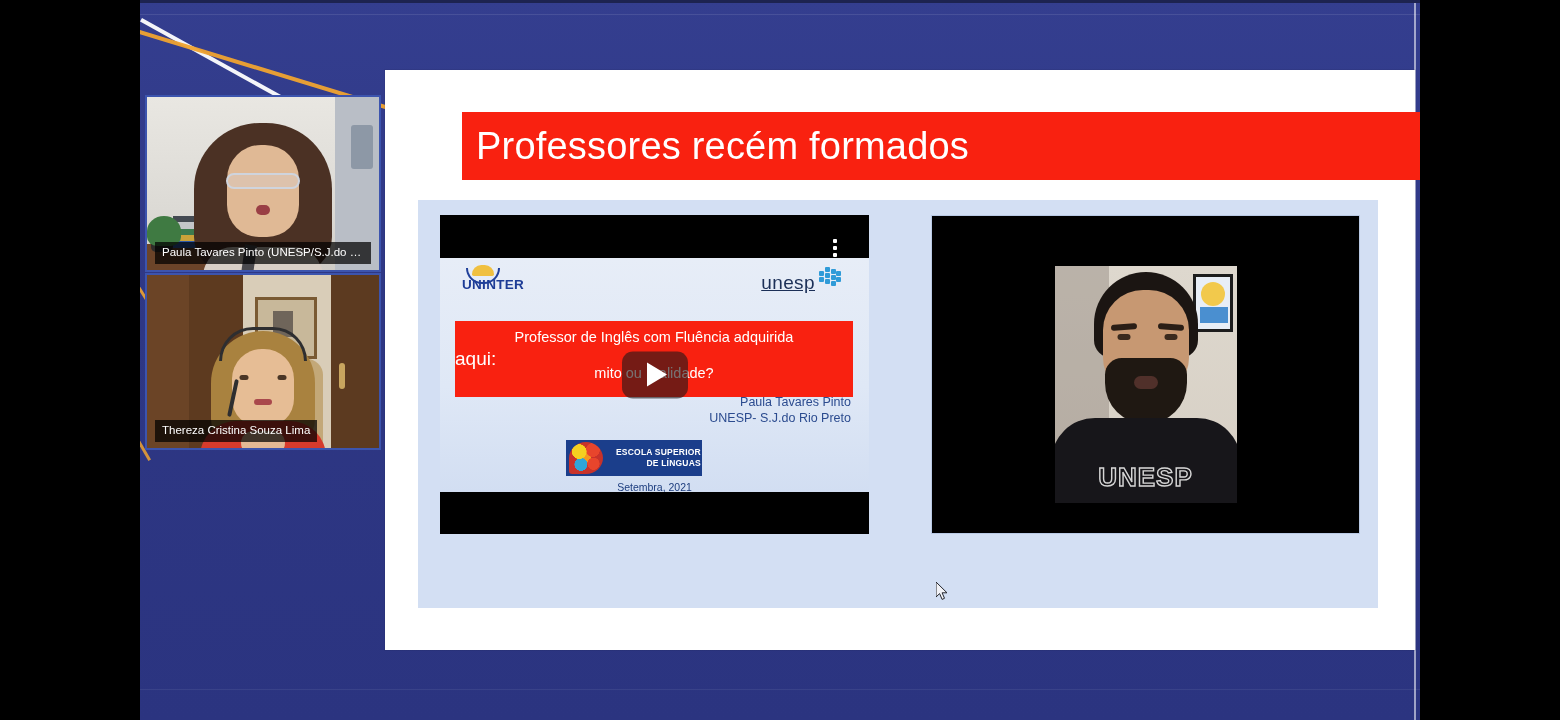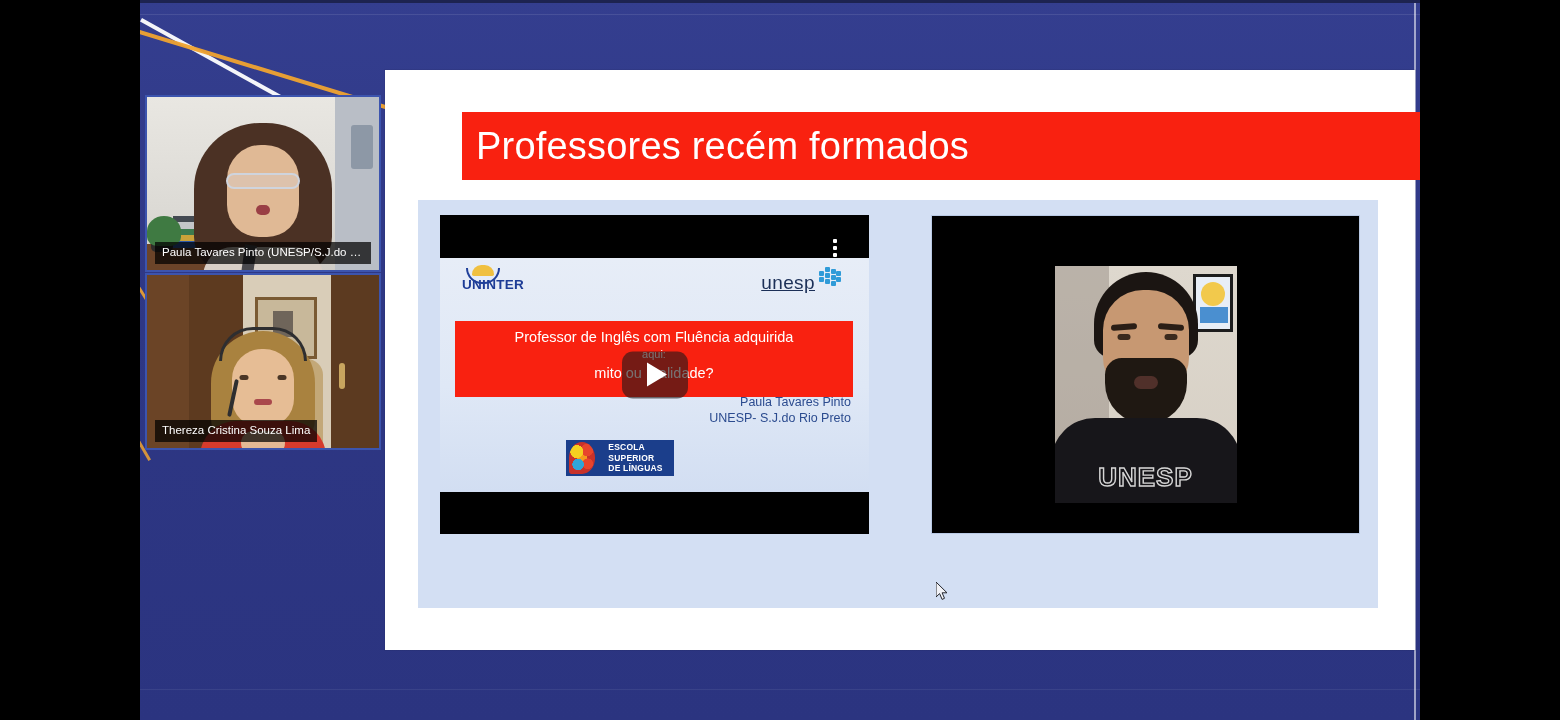--- a/index.html
+++ b/index.html
@@ -224,35 +224,35 @@
   }
   .vc-redband {
     position:absolute; left:15px; top:63px; width:398px; height:76px;
     background:#f92110;
   }
   .vc-redband .l1 {
     position:absolute; left:0; right:0; top:8px; text-align:center;
     color:#fff; font-size:14.5px; font-family:"Liberation Sans", sans-serif;
   }
   .vc-redband .l2 {
-    position:absolute; left:0; right:0; top:27px; text-align:center;
-    color:#fff; font-size:11px; font-family:"Liberation Sans", sans-serif;
+    position:absolute; left:0; right:0; top:27px; text-align:left;
+    color:#fff; font-size:19px; font-family:"Liberation Sans", sans-serif;
   }
   .vc-redband .l3 {
     position:absolute; left:0; right:0; top:44px; text-align:center;
     color:#fff; font-size:14.5px; font-family:"Liberation Sans", sans-serif;
   }
   .vc-author {
     position:absolute; right:18px; top:137px; text-align:right;
     color:#2b4b8f; font-size:12.5px; line-height:1.25;
     font-family:"Liberation Sans", sans-serif;
   }
   .esl-badge {
-    position:absolute; left:126px; top:182px; width:108px; height:36px;
-    background:#1b3e8b; display:flex; align-items:center; gap:13px; padding-left:3px;
+    position:absolute; left:126px; top:182px; width:136px; height:36px;
+    background:#1b3e8b; display:flex; align-items:center; gap:13px; padding-left:3px;text-align:right;
   }
   .esl-blob {
     width:34px; height:32px; border-radius:50% 50% 50% 10%;
     background: radial-gradient(circle at 30% 30%, #f5d020 0 22%, transparent 23%),
                 radial-gradient(circle at 70% 25%, #e8452c 0 20%, transparent 21%),
                 radial-gradient(circle at 35% 70%, #2fa5d8 0 20%, transparent 21%),
                 radial-gradient(circle at 72% 68%, #e8452c 0 18%, transparent 19%),
                 radial-gradient(circle at 50% 48%, #f59a1e 0 22%, transparent 23%),
                 #c8322a;
   }
@@ -440,20 +440,21 @@
             </div>
 
             <div class="esl-badge">
               <div class="esl-blob"></div>
               <div class="esl-txt">
                 <div>ESCOLA SUPERIOR</div>
                 <div>DE LÍNGUAS</div>
               </div>
             </div>
 
+            <div class="vc-date">Setembra, 2021</div>
           </div>
 
           <div class="play-btn">
             <div class="play-tri"></div>
           </div>
         </div>
 
         <div class="speaker-tile">
           <div class="sp-video">
             <div class="sp-shadow"></div>

